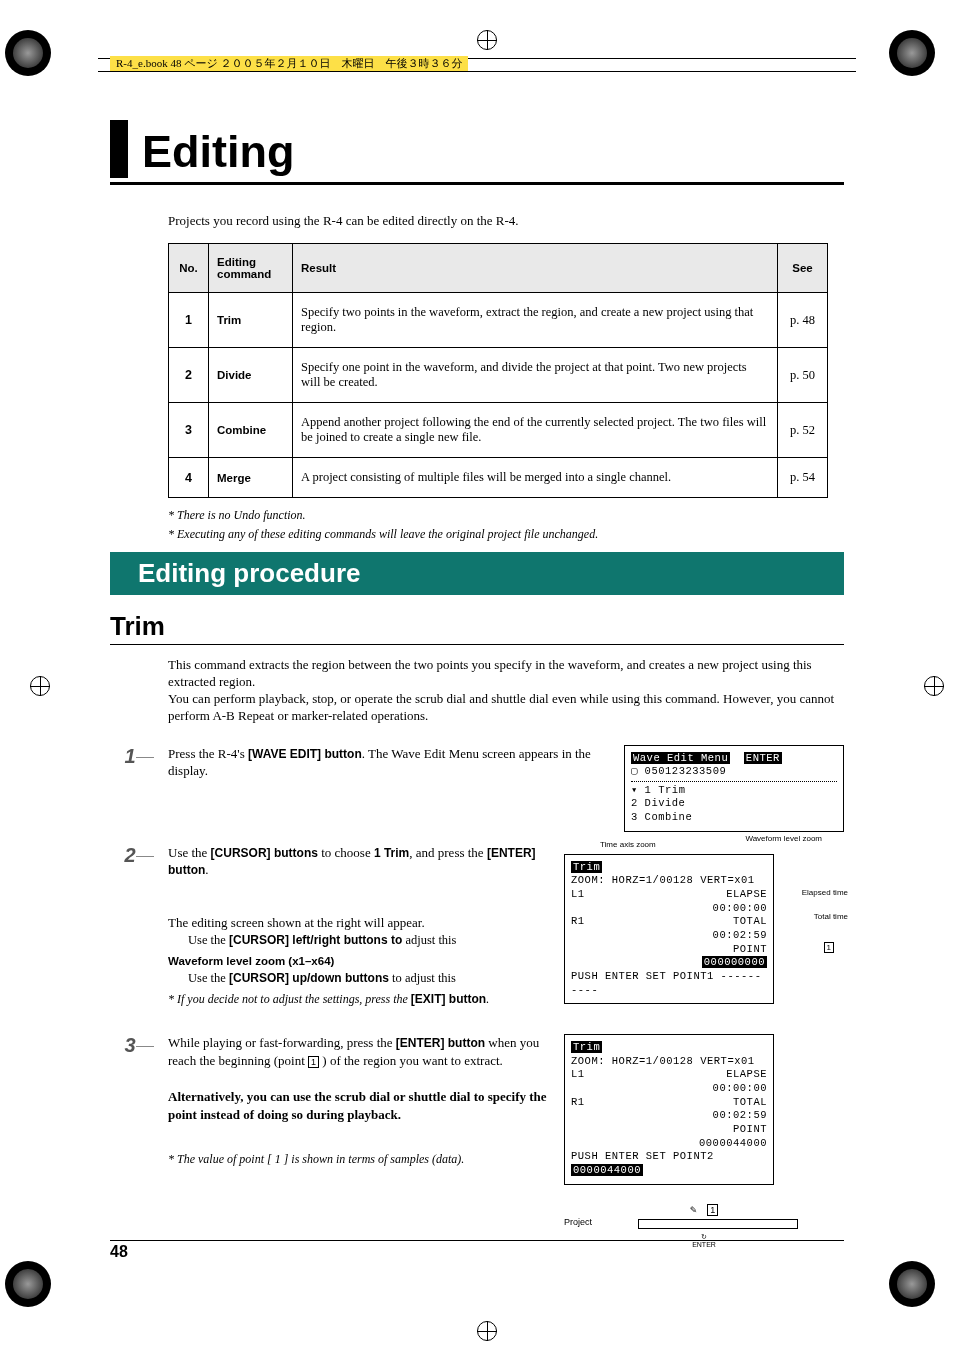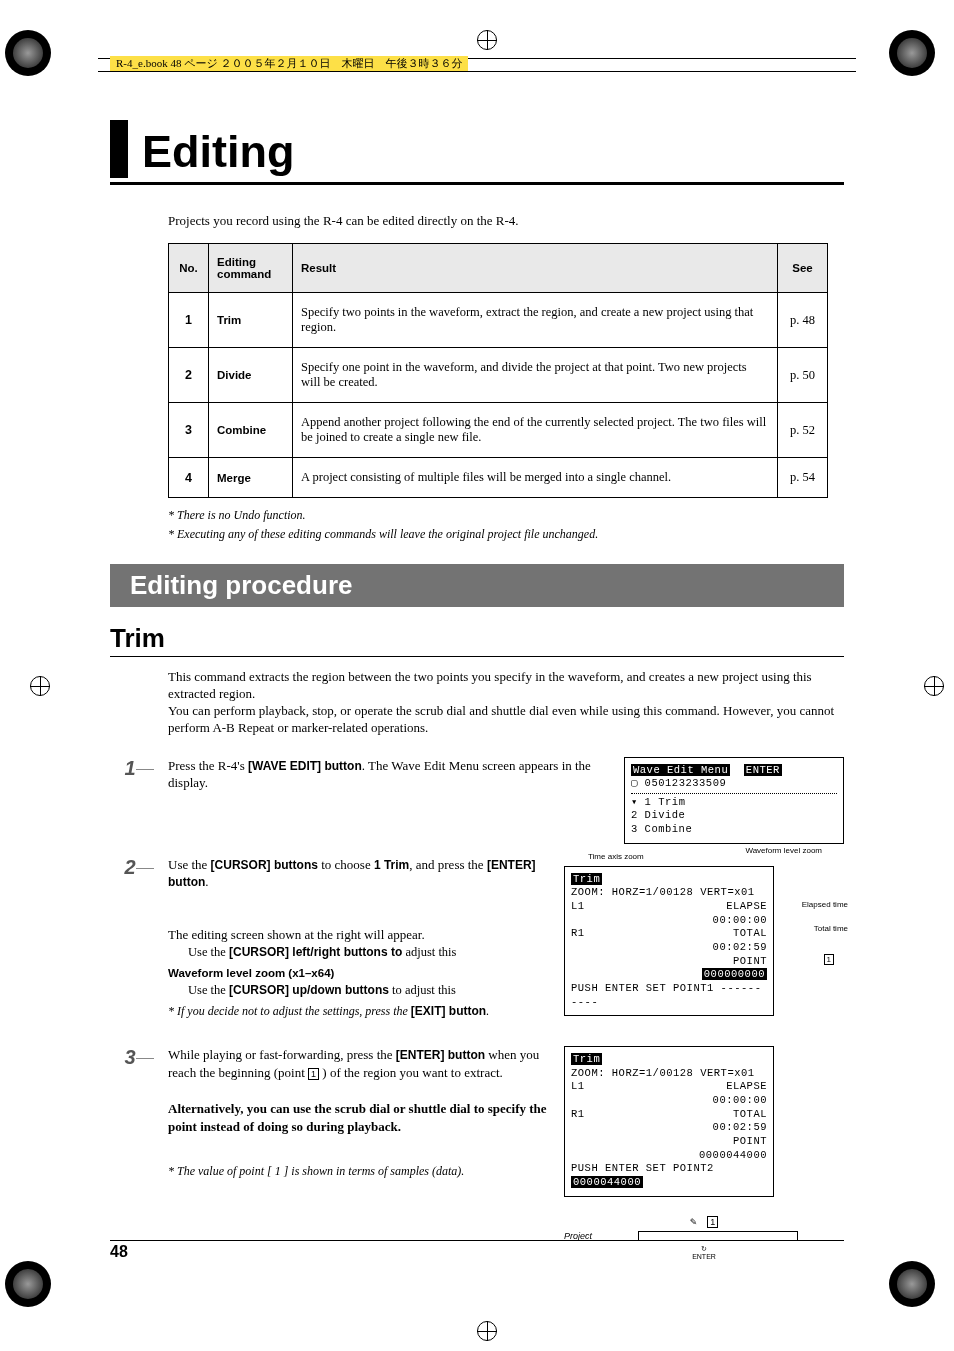--- a/index.html
+++ b/index.html
@@ -70,27 +70,27 @@
     padding: 12px 8px;
     text-align: left;
   }
   table.edit-table th { background: #e9e9e9; font-family: Arial, sans-serif; font-weight: bold; font-size: 11.5px; }
   table.edit-table td:first-child, table.edit-table th:first-child { text-align: center; width: 40px; font-weight: bold; font-family: Arial, sans-serif; }
   table.edit-table td:nth-child(2) { width: 84px; font-weight: bold; font-family: Arial, sans-serif; font-size: 11.5px; }
   table.edit-table td:last-child, table.edit-table th:last-child { text-align: center; width: 50px; }
   .footnotes { margin-left: 58px; margin-top: 10px; font-size: 12px; font-style: italic; }
   .footnotes p { margin-bottom: 4px; }
   .section-bar {
-    margin-top: 22px;
-    background: #737373;
+    margin-top: 10px;
+    background: #0f766e;
     color: #fff;
     font-family: Arial, sans-serif;
     font-weight: bold;
     font-size: 26px;
-    padding: 6px 20px;
+    padding: 6px 28px;
   }
   .subsection-title {
     font-family: Arial, sans-serif;
     font-weight: bold;
     font-size: 26px;
     margin-top: 16px;
     border-bottom: 1.5px solid #000;
     padding-bottom: 2px;
   }
   .desc { margin-left: 58px; font-size: 13px; margin-top: 12px; line-height: 1.3; }
@@ -275,21 +275,21 @@
     <div class="step-text">
       <span>Use the </span><span class="bold">[CURSOR] buttons</span><span> to choose </span><span class="bold">1 Trim</span><span>, and press the </span><span class="bold">[ENTER] button</span><span>.</span>
       <br><br><br>
       <span>The editing screen shown at the right will appear.</span>
       <div class="indent"><span>Use the </span><span class="bold">[CURSOR] left/right buttons to</span><span> adjust this</span></div>
       <span class="sub">Waveform level zoom (x1–x64)</span>
       <div class="indent"><span>Use the </span><span class="bold">[CURSOR] up/down buttons</span><span> to adjust this</span></div>
       <div class="note"><span>*  If you decide not to adjust the settings, press the </span><span class="bold" style="font-style:normal">[EXIT] button</span><span>.</span></div>
     </div>
     <div class="step-img lcd-wrapper" style="width:280px;">
-      <div class="lcd-label" style="top:-4px;left:24px;">Time axis zoom</div>
+      <div class="lcd-label" style="top:-4px;left:36px;">Time axis zoom</div>
       <div class="lcd-label" style="top:-10px;right:22px;text-align:right;">Waveform level zoom</div>
       <div class="lcd-label" style="top:44px;right:-4px;">Elapsed time</div>
       <div class="lcd-label" style="top:68px;right:-4px;">Total time</div>
       <div class="lcd" style="margin-top:10px;width:210px;">
         <div><span class="inv">Trim</span></div>
         <div>ZOOM:  HORZ=1/00128  VERT=x01</div>
         <div style="display:flex;justify-content:space-between;">
             <span>L1</span>
             <span style="text-align:right;"><span>ELAPSE</span><br><span>00:00:00</span></span>
           </div>
@@ -327,21 +327,21 @@
             <span style="text-align:right;"><span>TOTAL</span><br><span>00:02:59</span></span>
           </div>
         <div style="display:flex;justify-content:space-between;">
             <span></span>
             <span style="text-align:right;"><span>POINT</span><br><span>0000044000</span></span>
           </div>
         <div><span>PUSH ENTER SET POINT2</span> <span class="inv">0000044000</span></div>
       </div>
       <div class="proj-diagram">
         <div style="margin-bottom:2px;">✎ &nbsp;&nbsp; <span style="border:1px solid #000;padding:0 2px;">1</span></div>
-        <div style="display:flex;align-items:center;justify-content:center;font-style:italic;">
+        <div style="display:flex;align-items:flex-start;justify-content:center;">
           <span>Project</span>
           <div class="proj-bar"></div>
         </div>
         <div style="font-size:7px;margin-top:2px;">↻<br><span>ENTER</span></div>
       </div>
     </div>
   </div>
 </div>
 
 <div class="foot-rule"></div>

